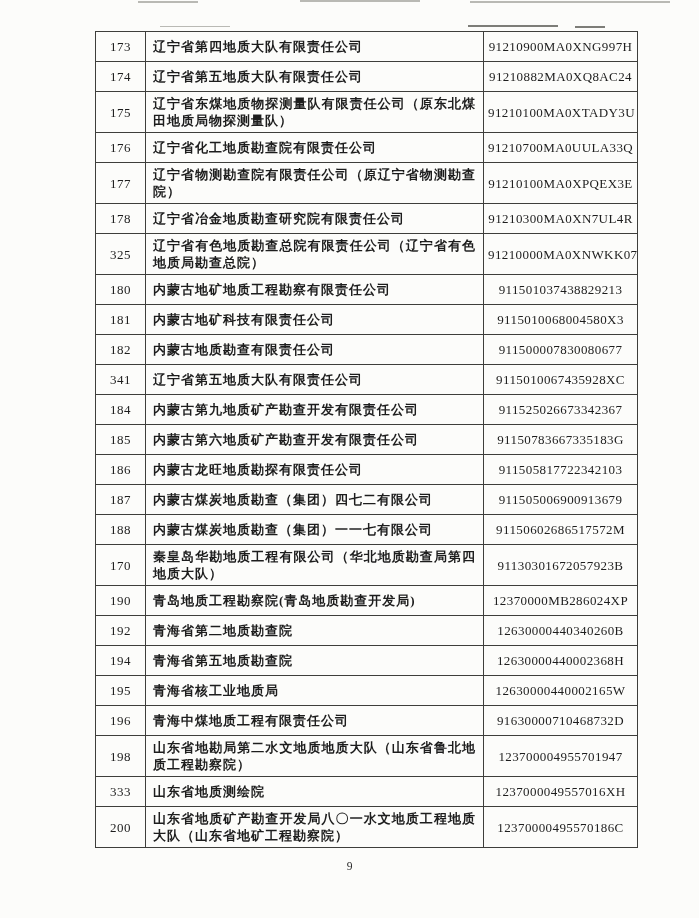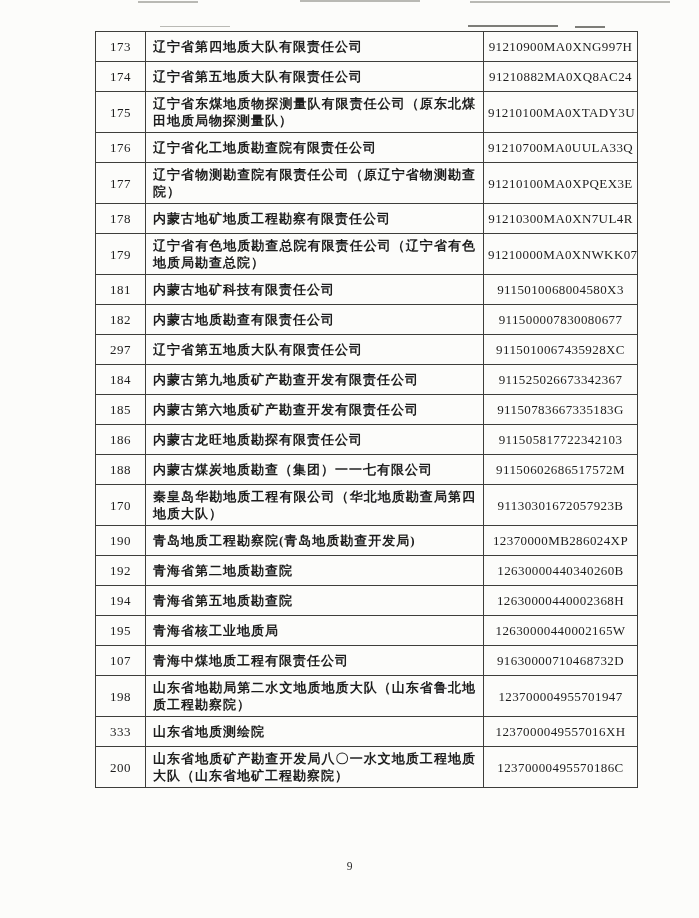--- a/index.html
+++ b/index.html
@@ -100,59 +100,69 @@
         <td class="cell-name">辽宁省化工地质勘查院有限责任公司</td>
         <td class="cell-code">91210700MA0UULA33Q</td>
       </tr>
       <tr>
         <td class="cell-no">177</td>
         <td class="cell-name">辽宁省物测勘查院有限责任公司（原辽宁省物测勘查院）</td>
         <td class="cell-code">91210100MA0XPQEX3E</td>
       </tr>
       <tr>
         <td class="cell-no">178</td>
-        <td class="cell-name">内蒙古地矿地质工程勘察有限责任公司</td>
+        <td class="cell-name">辽宁省冶金地质勘查研究院有限责任公司</td>
         <td class="cell-code">91210300MA0XN7UL4R</td>
       </tr>
       <tr>
-        <td class="cell-no">179</td>
+        <td class="cell-no">325</td>
         <td class="cell-name">辽宁省有色地质勘查总院有限责任公司（辽宁省有色地质局勘查总院）</td>
         <td class="cell-code">91210000MA0XNWKK07</td>
+      </tr>
+      <tr>
+        <td class="cell-no">180</td>
+        <td class="cell-name">内蒙古地矿地质工程勘察有限责任公司</td>
+        <td class="cell-code">911501037438829213</td>
       </tr>
       <tr>
         <td class="cell-no">181</td>
         <td class="cell-name">内蒙古地矿科技有限责任公司</td>
         <td class="cell-code">9115010068004580X3</td>
       </tr>
       <tr>
         <td class="cell-no">182</td>
         <td class="cell-name">内蒙古地质勘查有限责任公司</td>
         <td class="cell-code">911500007830080677</td>
       </tr>
       <tr>
-        <td class="cell-no">297</td>
+        <td class="cell-no">341</td>
         <td class="cell-name">辽宁省第五地质大队有限责任公司</td>
         <td class="cell-code">9115010067435928XC</td>
       </tr>
       <tr>
         <td class="cell-no">184</td>
         <td class="cell-name">内蒙古第九地质矿产勘查开发有限责任公司</td>
         <td class="cell-code">911525026673342367</td>
       </tr>
       <tr>
         <td class="cell-no">185</td>
         <td class="cell-name">内蒙古第六地质矿产勘查开发有限责任公司</td>
         <td class="cell-code">91150783667335183G</td>
       </tr>
       <tr>
         <td class="cell-no">186</td>
         <td class="cell-name">内蒙古龙旺地质勘探有限责任公司</td>
         <td class="cell-code">911505817722342103</td>
       </tr>
       <tr>
+        <td class="cell-no">187</td>
+        <td class="cell-name">内蒙古煤炭地质勘查（集团）四七二有限公司</td>
+        <td class="cell-code">911505006900913679</td>
+      </tr>
+      <tr>
         <td class="cell-no">188</td>
         <td class="cell-name">内蒙古煤炭地质勘查（集团）一一七有限公司</td>
         <td class="cell-code">91150602686517572M</td>
       </tr>
       <tr>
         <td class="cell-no">170</td>
         <td class="cell-name">秦皇岛华勘地质工程有限公司（华北地质勘查局第四地质大队）</td>
         <td class="cell-code">91130301672057923B</td>
       </tr>
       <tr>
@@ -169,21 +179,21 @@
         <td class="cell-no">194</td>
         <td class="cell-name">青海省第五地质勘查院</td>
         <td class="cell-code">12630000440002368H</td>
       </tr>
       <tr>
         <td class="cell-no">195</td>
         <td class="cell-name">青海省核工业地质局</td>
         <td class="cell-code">12630000440002165W</td>
       </tr>
       <tr>
-        <td class="cell-no">107</td>
+        <td class="cell-no">196</td>
         <td class="cell-name">青海中煤地质工程有限责任公司</td>
         <td class="cell-code">91630000710468732D</td>
       </tr>
       <tr>
         <td class="cell-no">198</td>
         <td class="cell-name">山东省地勘局第二水文地质地质大队（山东省鲁北地质工程勘察院）</td>
         <td class="cell-code">123700004955701947</td>
       </tr>
       <tr>
         <td class="cell-no">333</td>

